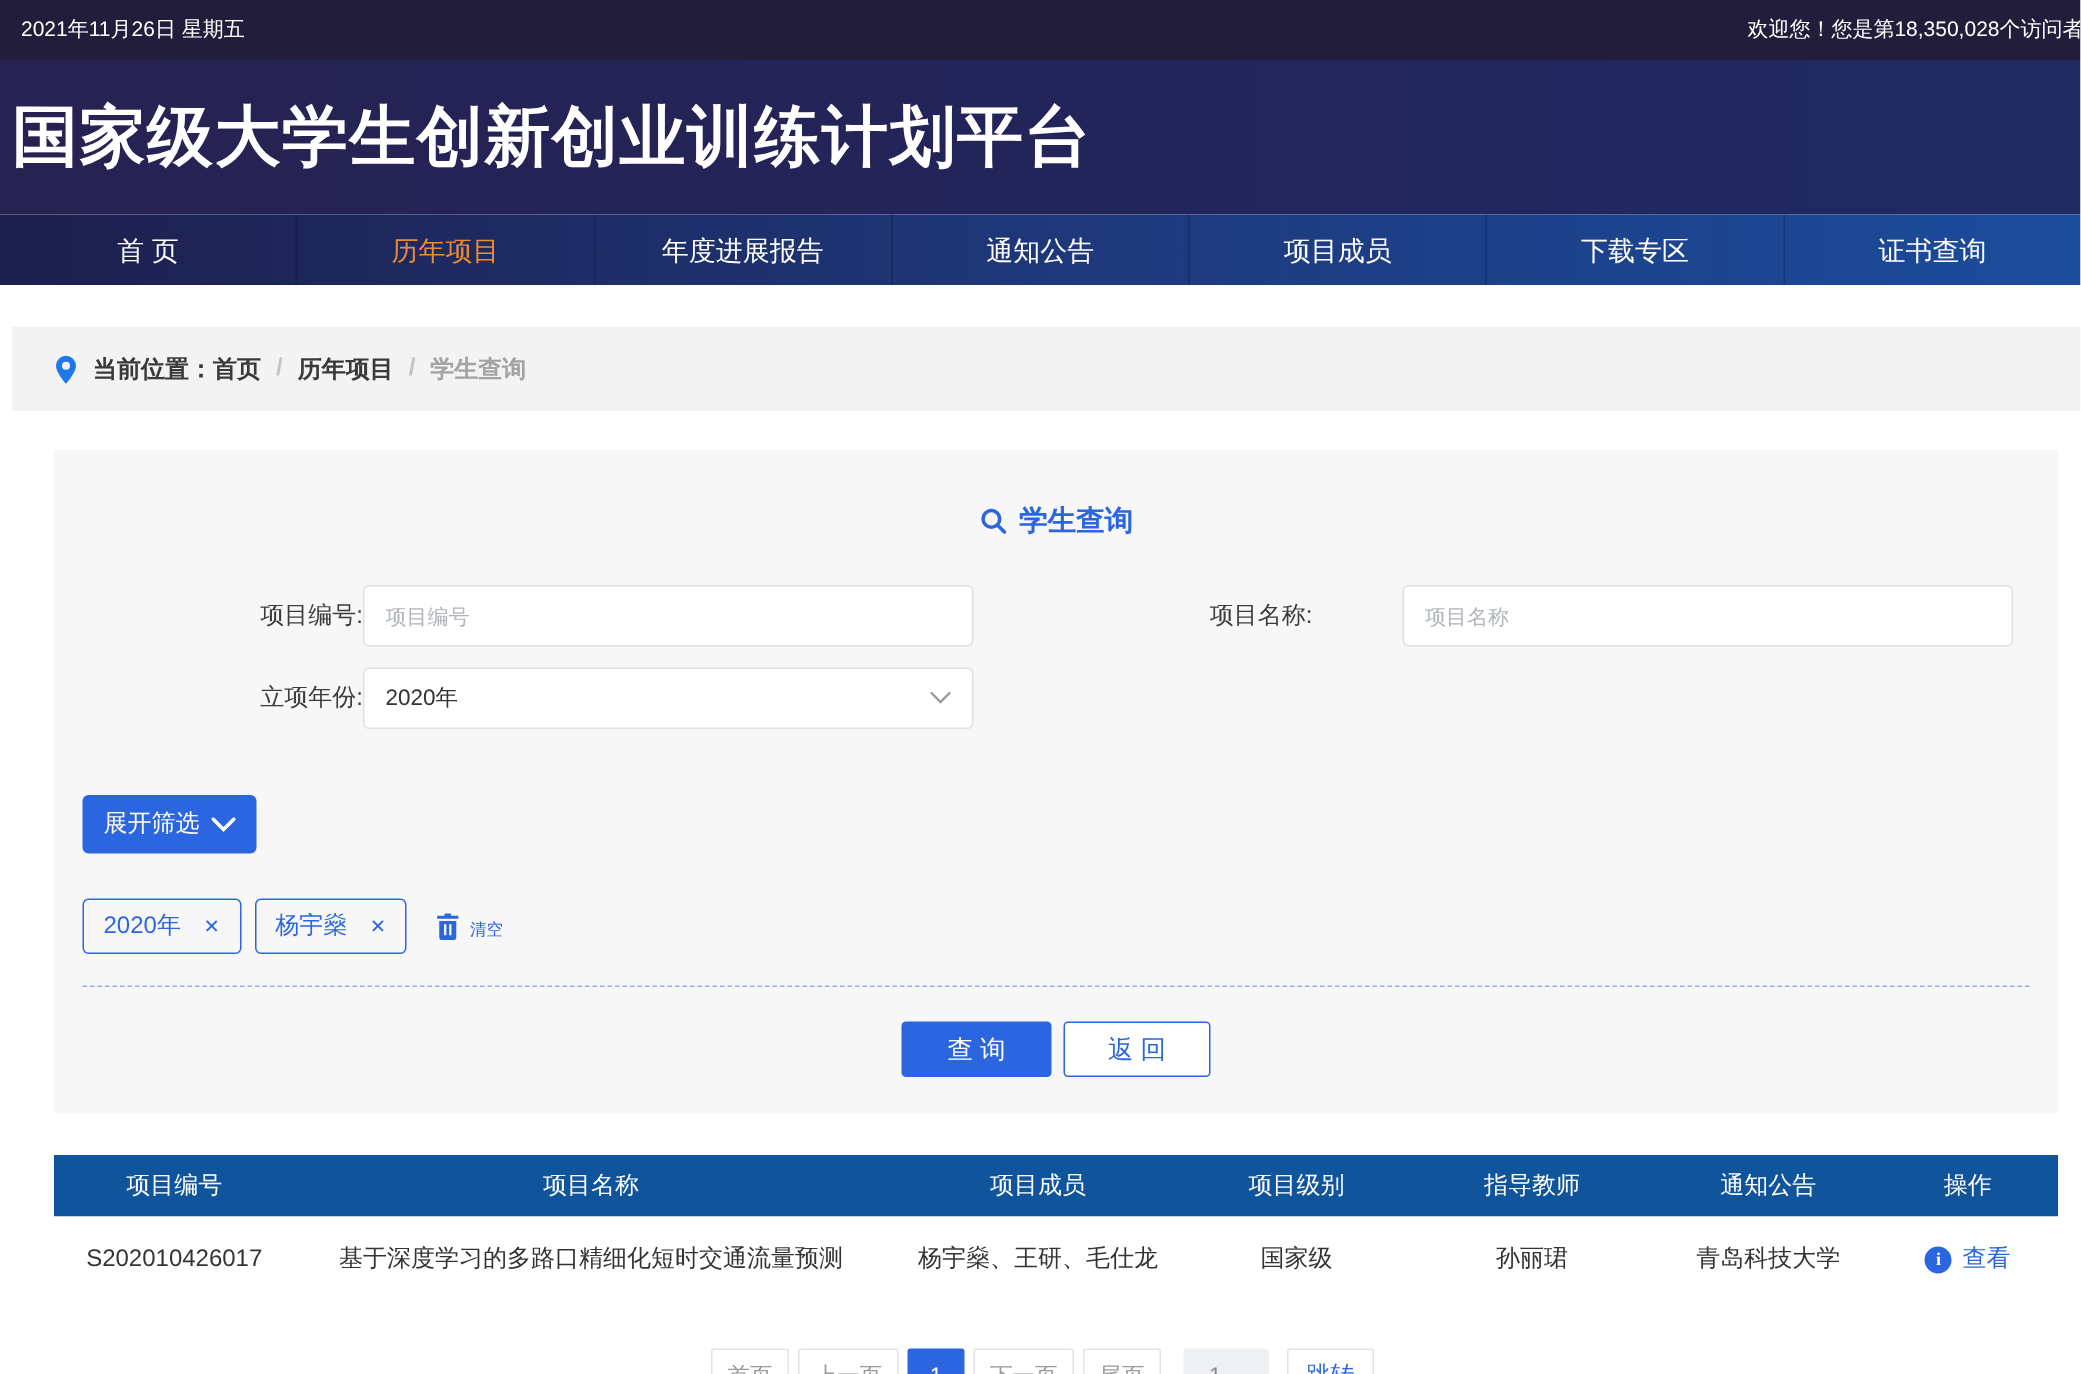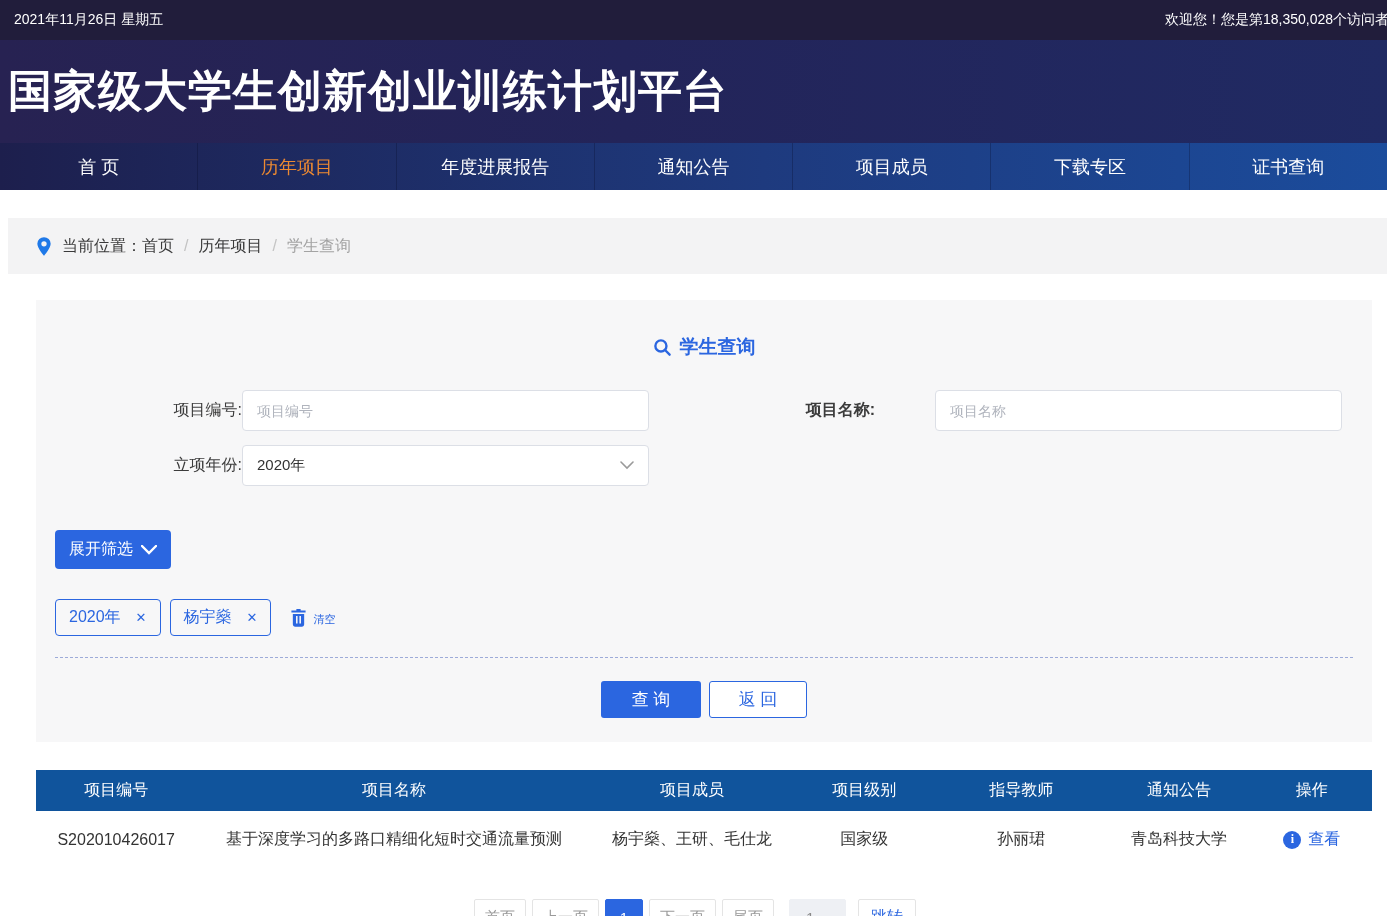--- a/index.html
+++ b/index.html
@@ -21,41 +21,41 @@
   
   .nav { height: 47px; display: flex;
     background: linear-gradient(90deg,#1d1f4d 0%, #1e3a7e 55%, #1b4c9c 100%); }
   .nav-item { flex: 1; display: flex; align-items: center; justify-content: center;
     color: #fff; font-size: 18px; cursor: pointer; border-left: 1px solid rgba(8,12,40,.28); }
   .nav-item:first-child { border-left: none; }
   .nav-item.active { color: #ee8a31; }
 
   
   .breadcrumb { margin: 28px 0 0 8px; height: 56px; background: #f3f3f4;
-    display: flex; align-items: center; padding-left: 28px; font-size: 16px; color: #3a3a3a; }
+    display: flex; align-items: center; padding-left: 28px; font-size: 16px; color: #3a3a3a; font-weight: bold; }
   .breadcrumb .pin { margin-right: 10px; display: inline-flex; }
   .breadcrumb .sep { color: #c3c3c3; margin: 0 10px; }
   .crumb { color: #3a3a3a; cursor: pointer; }
   .crumb.current { color: #a3a3a3; cursor: default; }
 
   
   .panel { margin: 26px 15px 0 36px; background: #f7f7f8; padding: 34px 0 24px 0; }
   .panel-title { display: flex; align-items: center; justify-content: center;
     color: #2b66e0; font-size: 19px; font-weight: 700; margin-bottom: 30px; }
   .panel-title svg { margin-right: 8px; }
 
   .form-row { display: flex; align-items: center; padding-left: 76px; margin-bottom: 14px; }
   .field { display: flex; align-items: center; }
   .flabel { font-size: 16px; color: #3c3c3c; width: 130px; text-align: right; }
   .tinput { width: 407px; height: 41px; border: 1px solid #dcdfe6; border-radius: 4px;
     background: #fff; font-size: 14px; padding: 0 14px; color: #333; outline: none;
     font-family: "Liberation Sans", sans-serif; }
   .tinput::placeholder { color: #b0b4bd; }
   .field.right { margin-left: 131px; }
-  .field.right .flabel { width: 95px; margin-right: 60px; font-weight: bold; }
+  .field.right .flabel { width: 95px; margin-right: 60px; }
 
   .selectbox { width: 407px; height: 41px; border: 1px solid #dcdfe6; border-radius: 4px;
     background: #fff; display: flex; align-items: center; justify-content: space-between;
     padding: 0 14px; font-size: 15px; color: #333; cursor: pointer; }
 
   .expand-btn { margin: 30px 0 0 19px; display: inline-flex; align-items: center;
     background: #2b66e0; color: #fff; font-size: 16px; border: none; border-radius: 4px;
     padding: 9px 14px; cursor: pointer; font-family: "Liberation Sans", sans-serif; }
   .expand-btn svg { margin-left: 8px; }
 

